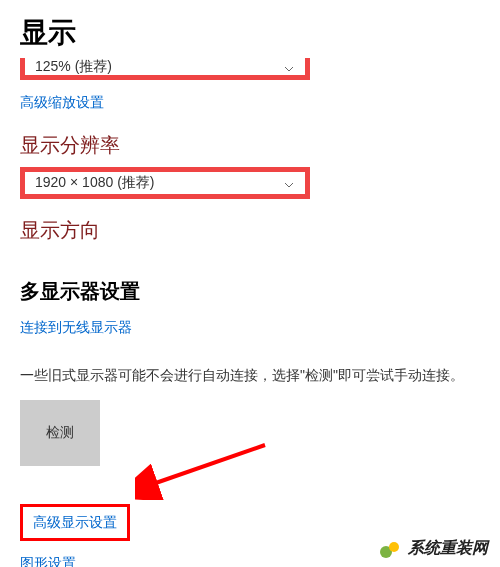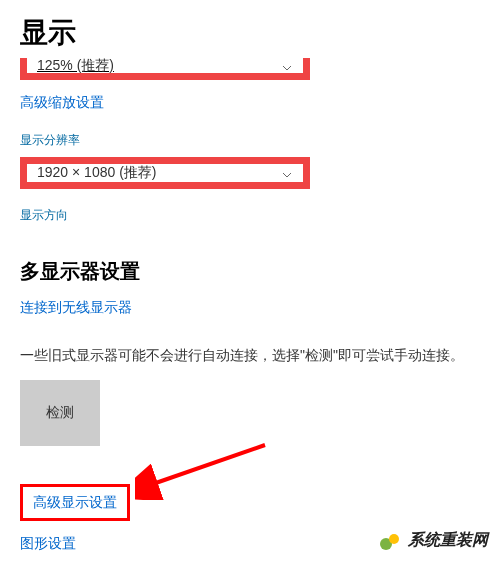--- a/index.html
+++ b/index.html
@@ -21,31 +21,30 @@
     .page-title {
       font-size: 28px;
       font-weight: 600;
       color: #000;
       margin-bottom: 6px;
     }
     .dropdown {
       display: flex;
       align-items: center;
       justify-content: space-between;
-      border: 7px solid #ef4444;
+      border: 5px solid #ef4444;
       background: #fff;
       height: 32px;
       width: 290px;
       padding: 0 10px;
       cursor: pointer;
     }
     .dropdown-partial {
       border-top: none;
       height: 22px;
-      text-decoration: underline;
     }
     .dropdown-text {
       font-size: 14px;
       color: #333;
     }
     .chevron-down {
       width: 12px;
       height: 12px;
       display: inline-block;
     }
@@ -54,22 +53,22 @@
       height: 100%;
     }
     .link {
       color: #0066cc;
       font-size: 14px;
       cursor: pointer;
       display: inline-block;
       margin: 14px 0;
     }
     .field-label {
-      font-size: 12px;
-      color: #0369a1;
+      font-size: 20px;
+      color: #7f1d1d;
       margin-bottom: 8px;
       margin-top: 6px;
     }
     .section-title {
       font-size: 20px;
       font-weight: 600;
       color: #000;
       margin-top: 34px;
       margin-bottom: 0;
     }
@@ -98,21 +97,21 @@
       margin: 0;
     }
     .arrow-annotation {
       position: absolute;
       left: 135px;
       top: 440px;
       pointer-events: none;
     }
     .watermark {
       position: absolute;
-      bottom: 16px;
+      bottom: 8px;
       right: 12px;
       display: flex;
       align-items: center;
       gap: 6px;
     }
     .watermark-logo {
       width: 24px;
       height: 20px;
       position: relative;
     }

